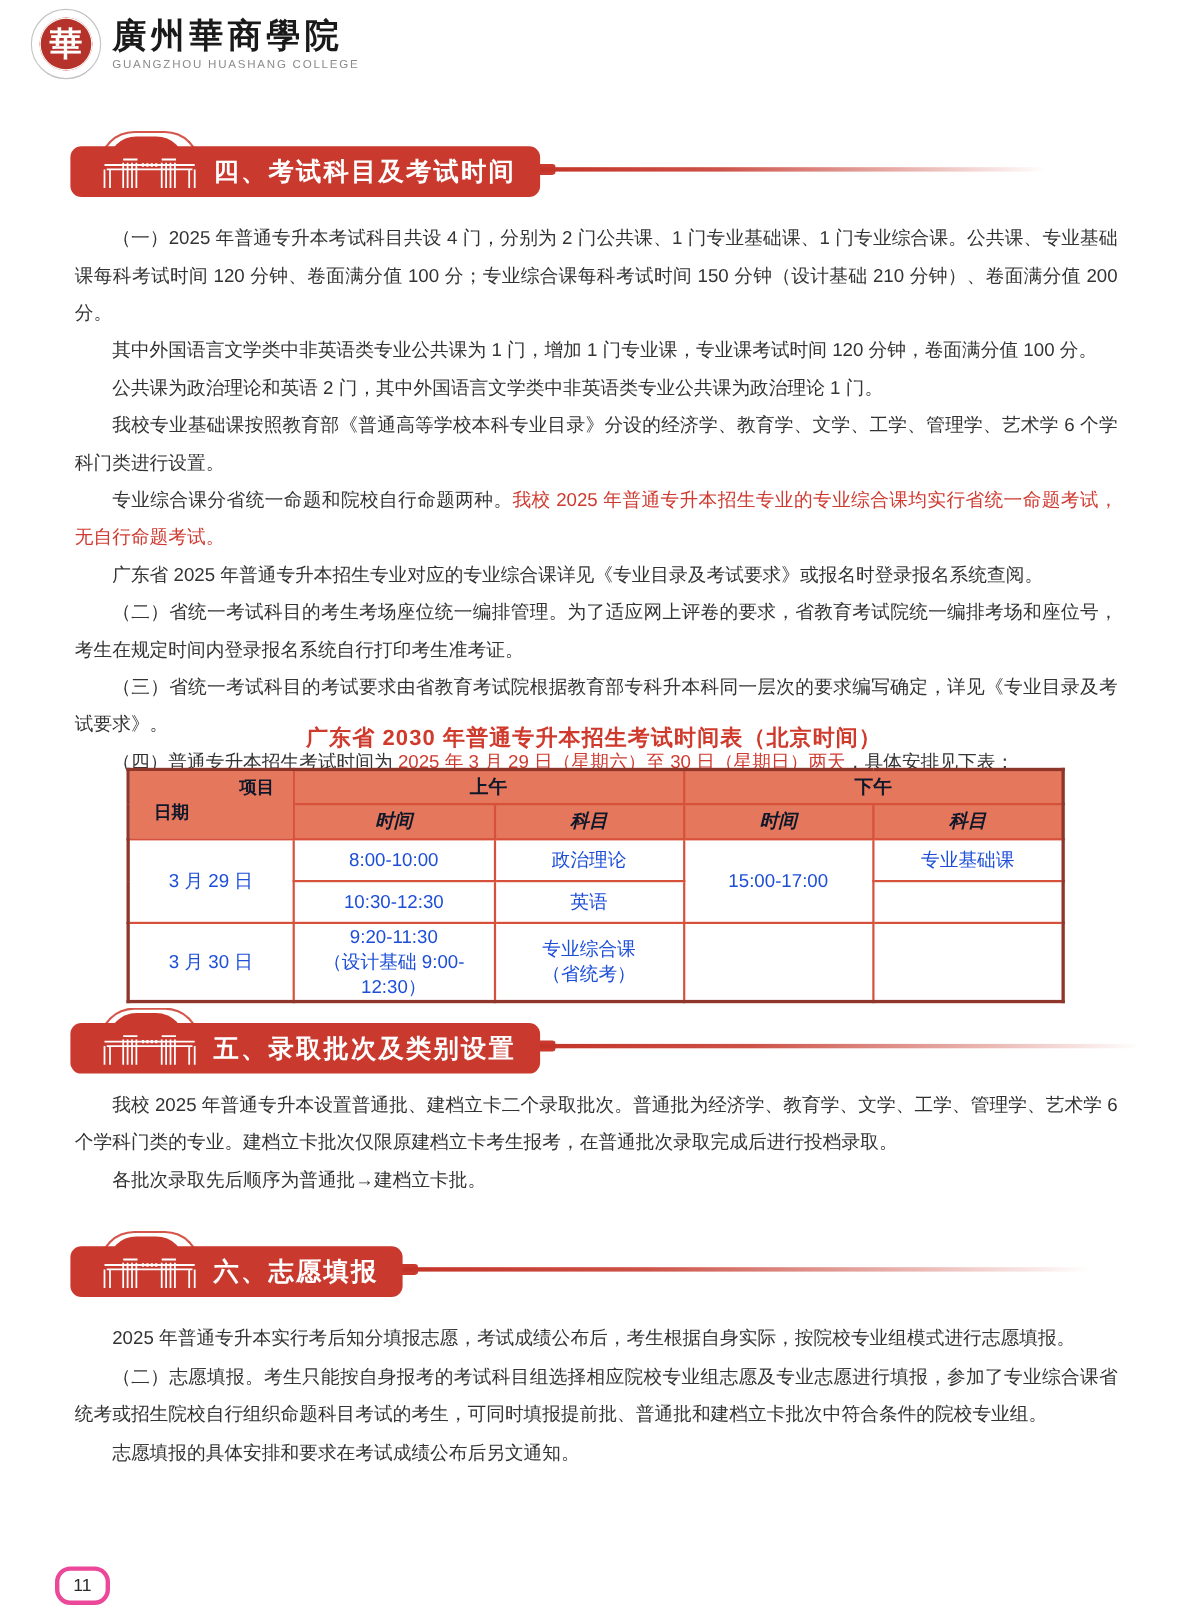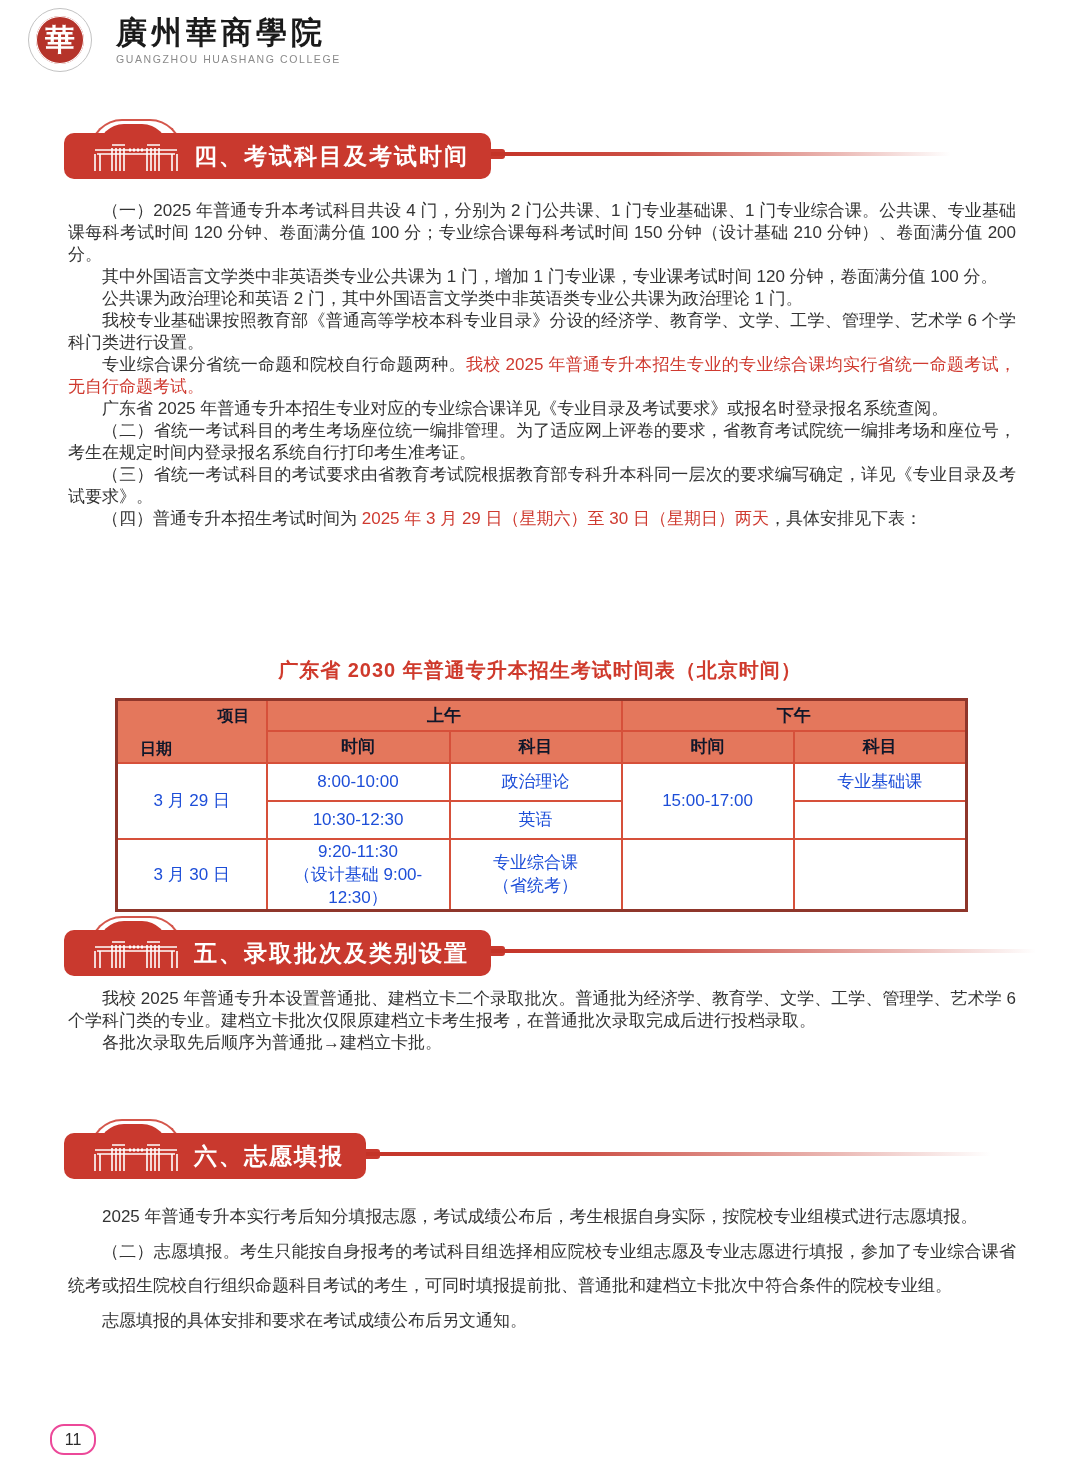--- a/index.html
+++ b/index.html
@@ -19,21 +19,21 @@
     border:1.5px solid #c3c3c3;background:#fff;
     display:flex;align-items:center;justify-content:center;flex:0 0 auto;
   }
   .logo-seal-inner{
     width:48px;height:48px;border-radius:50%;background:#b5332a;
     display:flex;align-items:center;justify-content:center;
     color:#fff;font-size:30px;font-weight:bold;
     font-family:"Liberation Serif", serif;
     box-shadow:0 0 0 1px #fff inset;
   }
-  .logo-text{margin-left:24px;}
+  .logo-text{margin-left:10px;}
   .logo-cn{
     font-family:"Liberation Serif", serif;
     font-size:31px;color:#1a1a1a;letter-spacing:4px;font-weight:bold;line-height:34px;
   }
   .logo-en{
     font-size:10.5px;color:#8a8a8a;letter-spacing:1.6px;margin-top:3px;
   }
 
   
   .banner{position:absolute;left:64px;height:46px;}
@@ -65,21 +65,21 @@
   }
   .banner-line-bar{
     position:absolute;left:0;top:0;height:4px;width:100%;
     background:linear-gradient(to right,#c43327 0%,rgba(196,51,39,.85) 35%,rgba(196,51,39,.35) 75%,rgba(196,51,39,0) 100%);
   }
 
   
   .textblock{position:absolute;left:68px;width:948px;}
   .para{
     margin:0;text-indent:2em;text-align:justify;text-justify:inter-ideograph;
-    font-size:17px;line-height:22px;color:#333;
+    font-size:17px;line-height:34px;color:#333;
     word-break:break-all;
   }
   .lh35 .para{line-height:34.5px;}
   .red{color:#cf3a30;}
 
   
   .table-title{
     position:absolute;left:0;width:1080px;text-align:center;
     color:#cf3a2c;font-size:20px;font-weight:bold;letter-spacing:1px;
   }
@@ -95,28 +95,28 @@
   }
   table.exam th{
     background:#e4775c;color:#0f172a;font-weight:bold;
   }
   th.corner{
     position:relative;padding:0;
     background-image:linear-gradient(to bottom right,transparent 49.2%,#c4543c 49.2%,#c4543c 50.8%,transparent 50.8%);
     background-color:#e4775c;
   }
   .corner-top{position:absolute;top:5px;right:16px;font-size:16px;}
-  .corner-bottom{position:absolute;bottom:2px;left:22px;font-size:16px;}
+  .corner-bottom{position:absolute;bottom:12px;left:22px;font-size:16px;}
   .sub{font-size:16px;}
   .twoline{line-height:23px;}
 
   
   .pagenum{
     position:absolute;top:1424px;left:50px;width:42px;height:27px;
-    border:2px solid #ec4899;border-radius:14px;
+    border:4px solid #ec4899;border-radius:14px;
     display:flex;align-items:center;justify-content:center;
     font-size:16px;color:#2b2b2b;background:#fff;
   }
 </style>
 </head>
 <body>
 
 <div class="page">
 
   <div class="logo">
@@ -176,21 +176,21 @@
     </colgroup>
     <tbody>
         <tr style="height:31px;">
       <th class="corner" rowspan="2">
         <span class="corner-top">项目</span>
         <span class="corner-bottom">日期</span>
       </th>
       <th colspan="2">上午</th>
       <th colspan="2">下午</th>
     </tr>
-    <tr style="height:32px;">
+    <tr style="height:32px;font-style:italic;">
       <th class="sub">时间</th>
       <th class="sub">科目</th>
       <th class="sub">时间</th>
       <th class="sub">科目</th>
     </tr>
     <tr style="height:38px;">
       <td rowspan="2">3 月 29 日</td>
       <td>8:00-10:00</td>
       <td>政治理论</td>
       <td rowspan="2">15:00-17:00</td>

